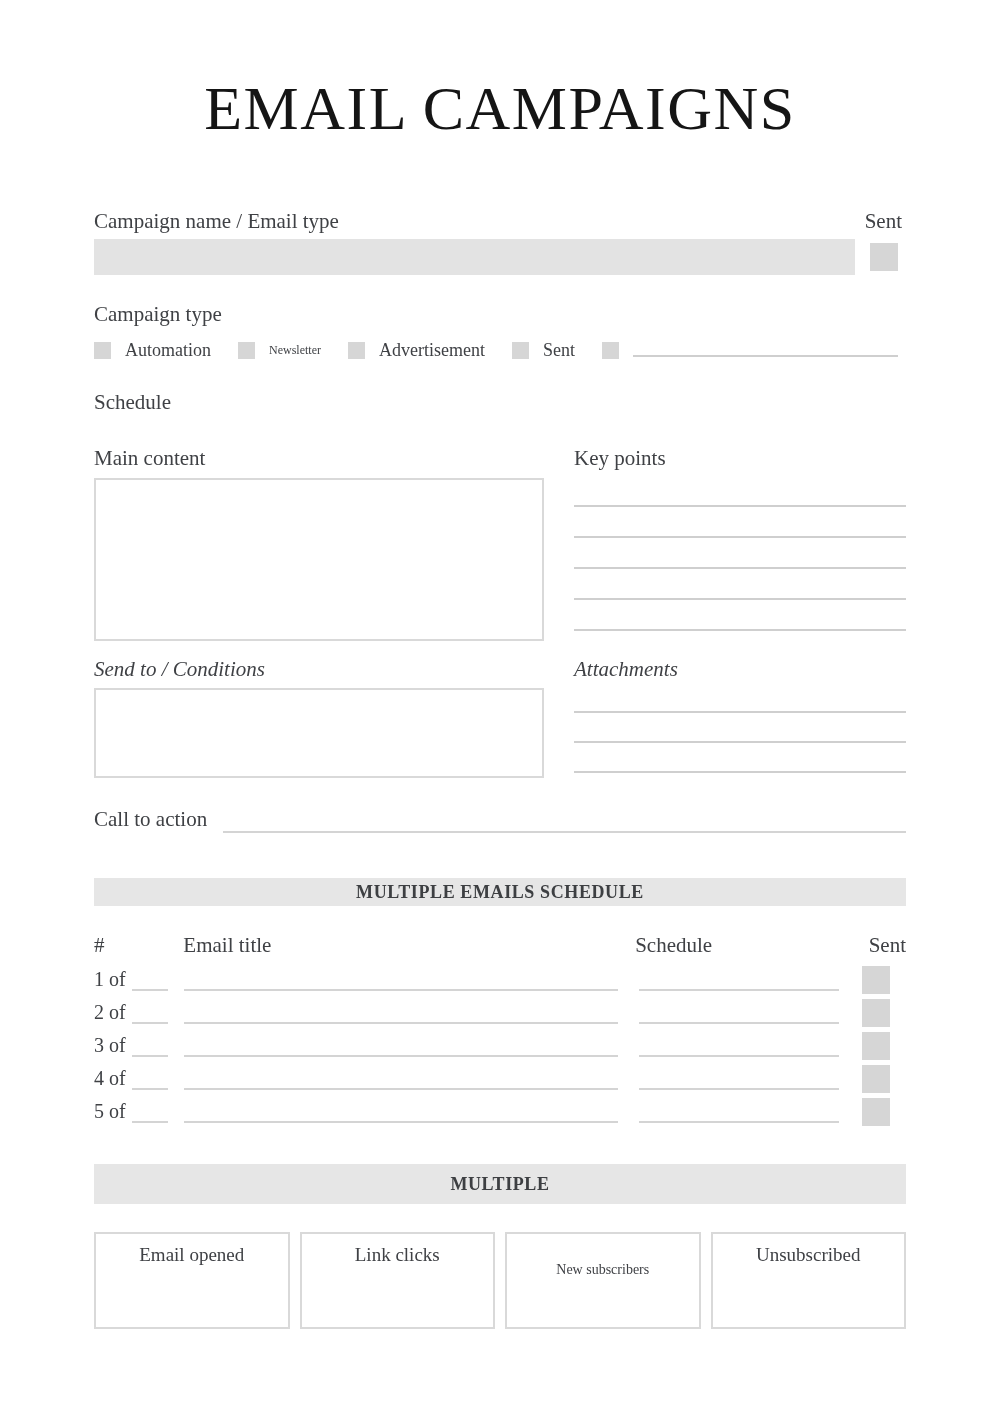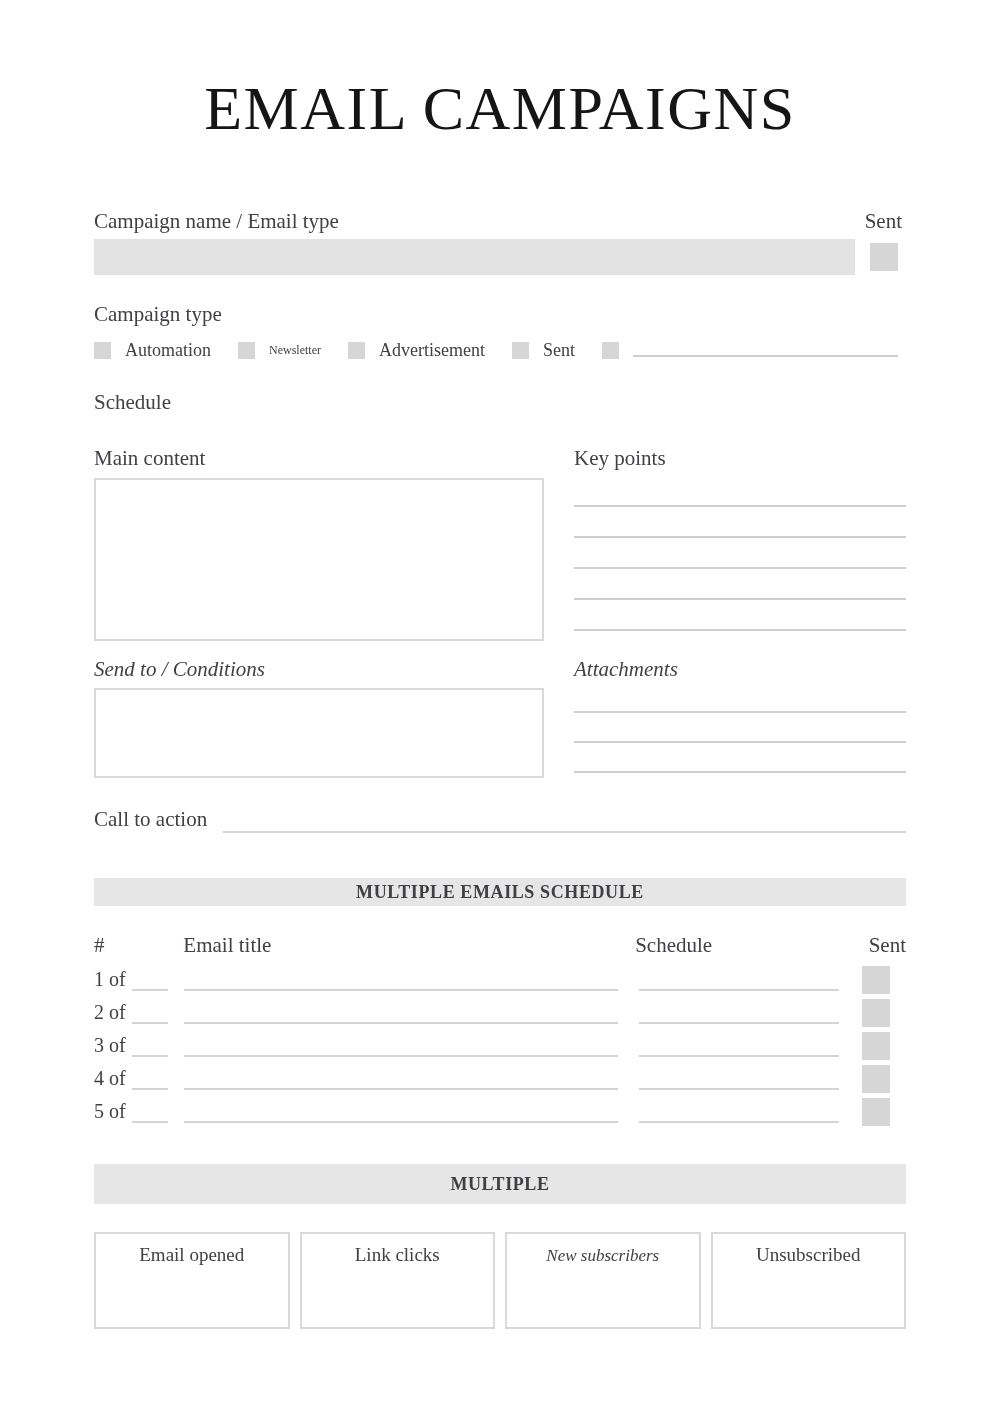--- a/index.html
+++ b/index.html
@@ -90,21 +90,21 @@
   .row-title-line { width: 434px; border-bottom: 2px solid #d4d4d4; height: 20px; }
   .row-sched-line { width: 200px; margin-left: 21px; border-bottom: 2px solid #d4d4d4; height: 20px; }
   .row-cb { margin-left: 23px; margin-bottom: -3px; }
 
   
   .results-grid { margin-top: 28px; display: flex; gap: 10px; }
   .result-box {
     flex: 1; height: 97px; border: 2px solid #d9d9d9; background: #fff;
     text-align: center; padding-top: 10px; font-size: 19px;
   }
-  .result-box.smaller { font-size: 17px; padding-top: 12px; font-style: italic; }
+  .result-box.smaller { font-size: 14px; padding-top: 28px; }
 </style>
 </head>
 <body>
 
 <div class="content">
 
   <h1 class="page-title">EMAIL CAMPAIGNS</h1>
 
   <div class="field-label-row">
     <span class="label">Campaign name / Email type</span>

